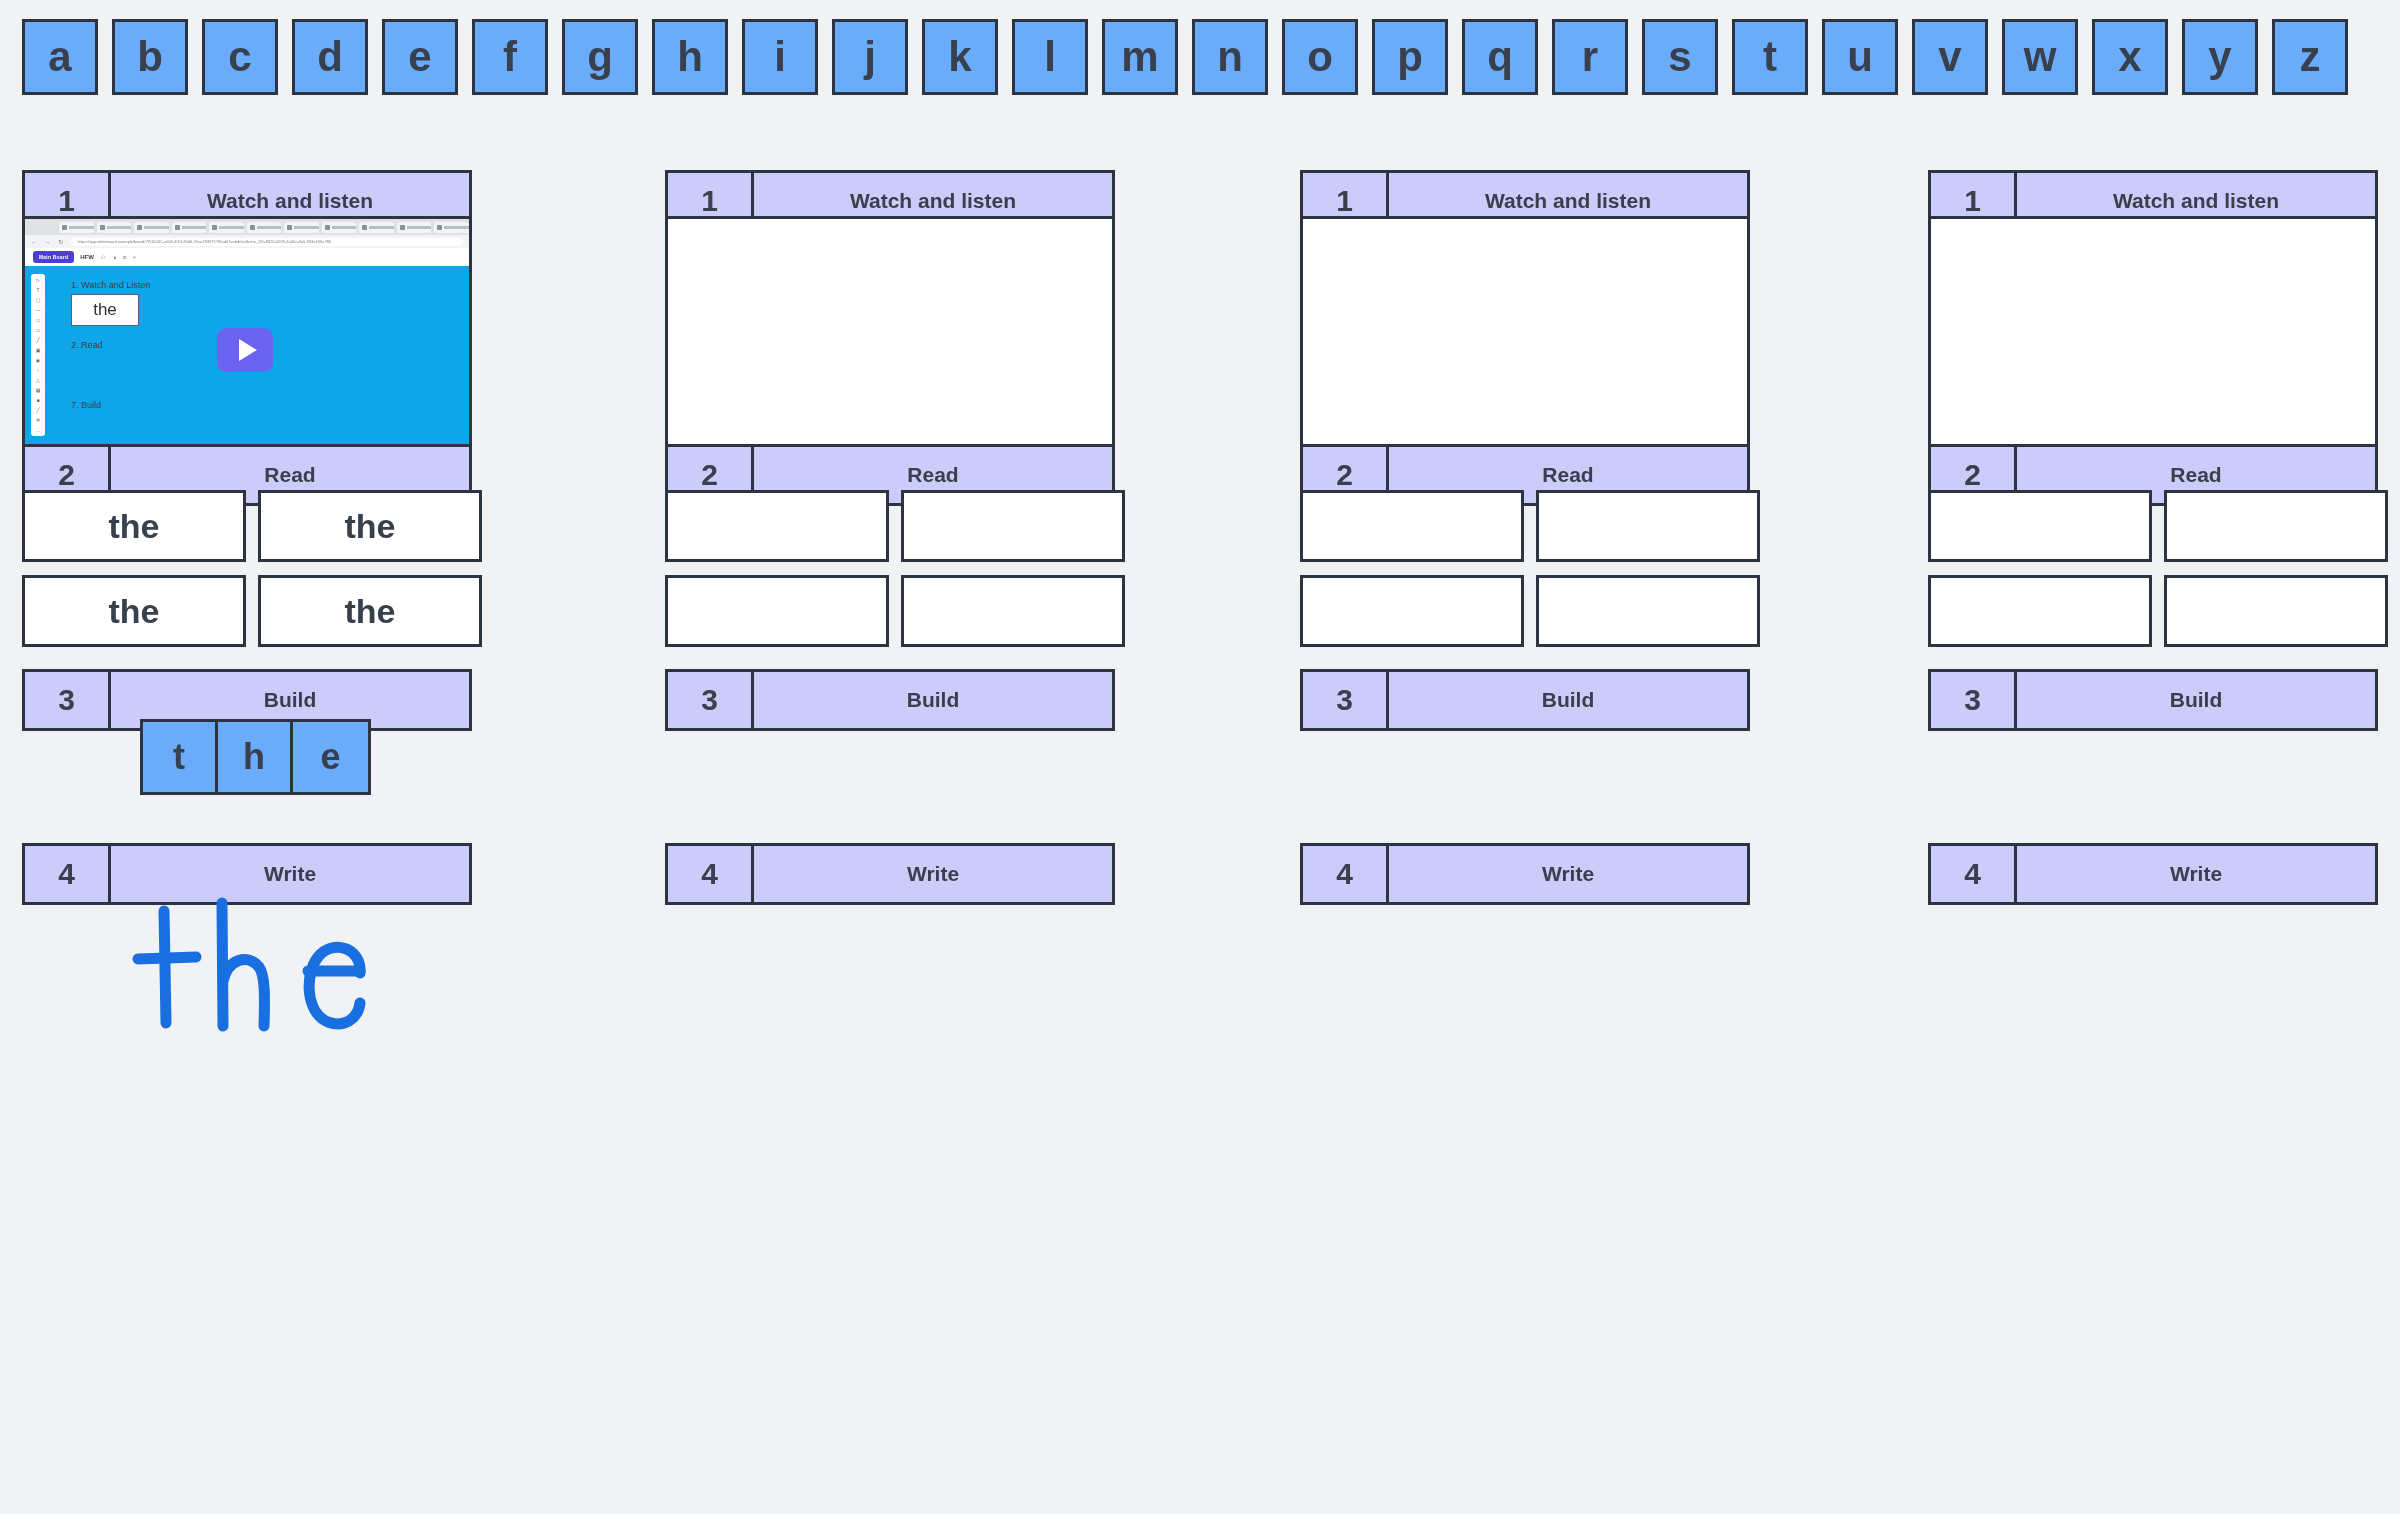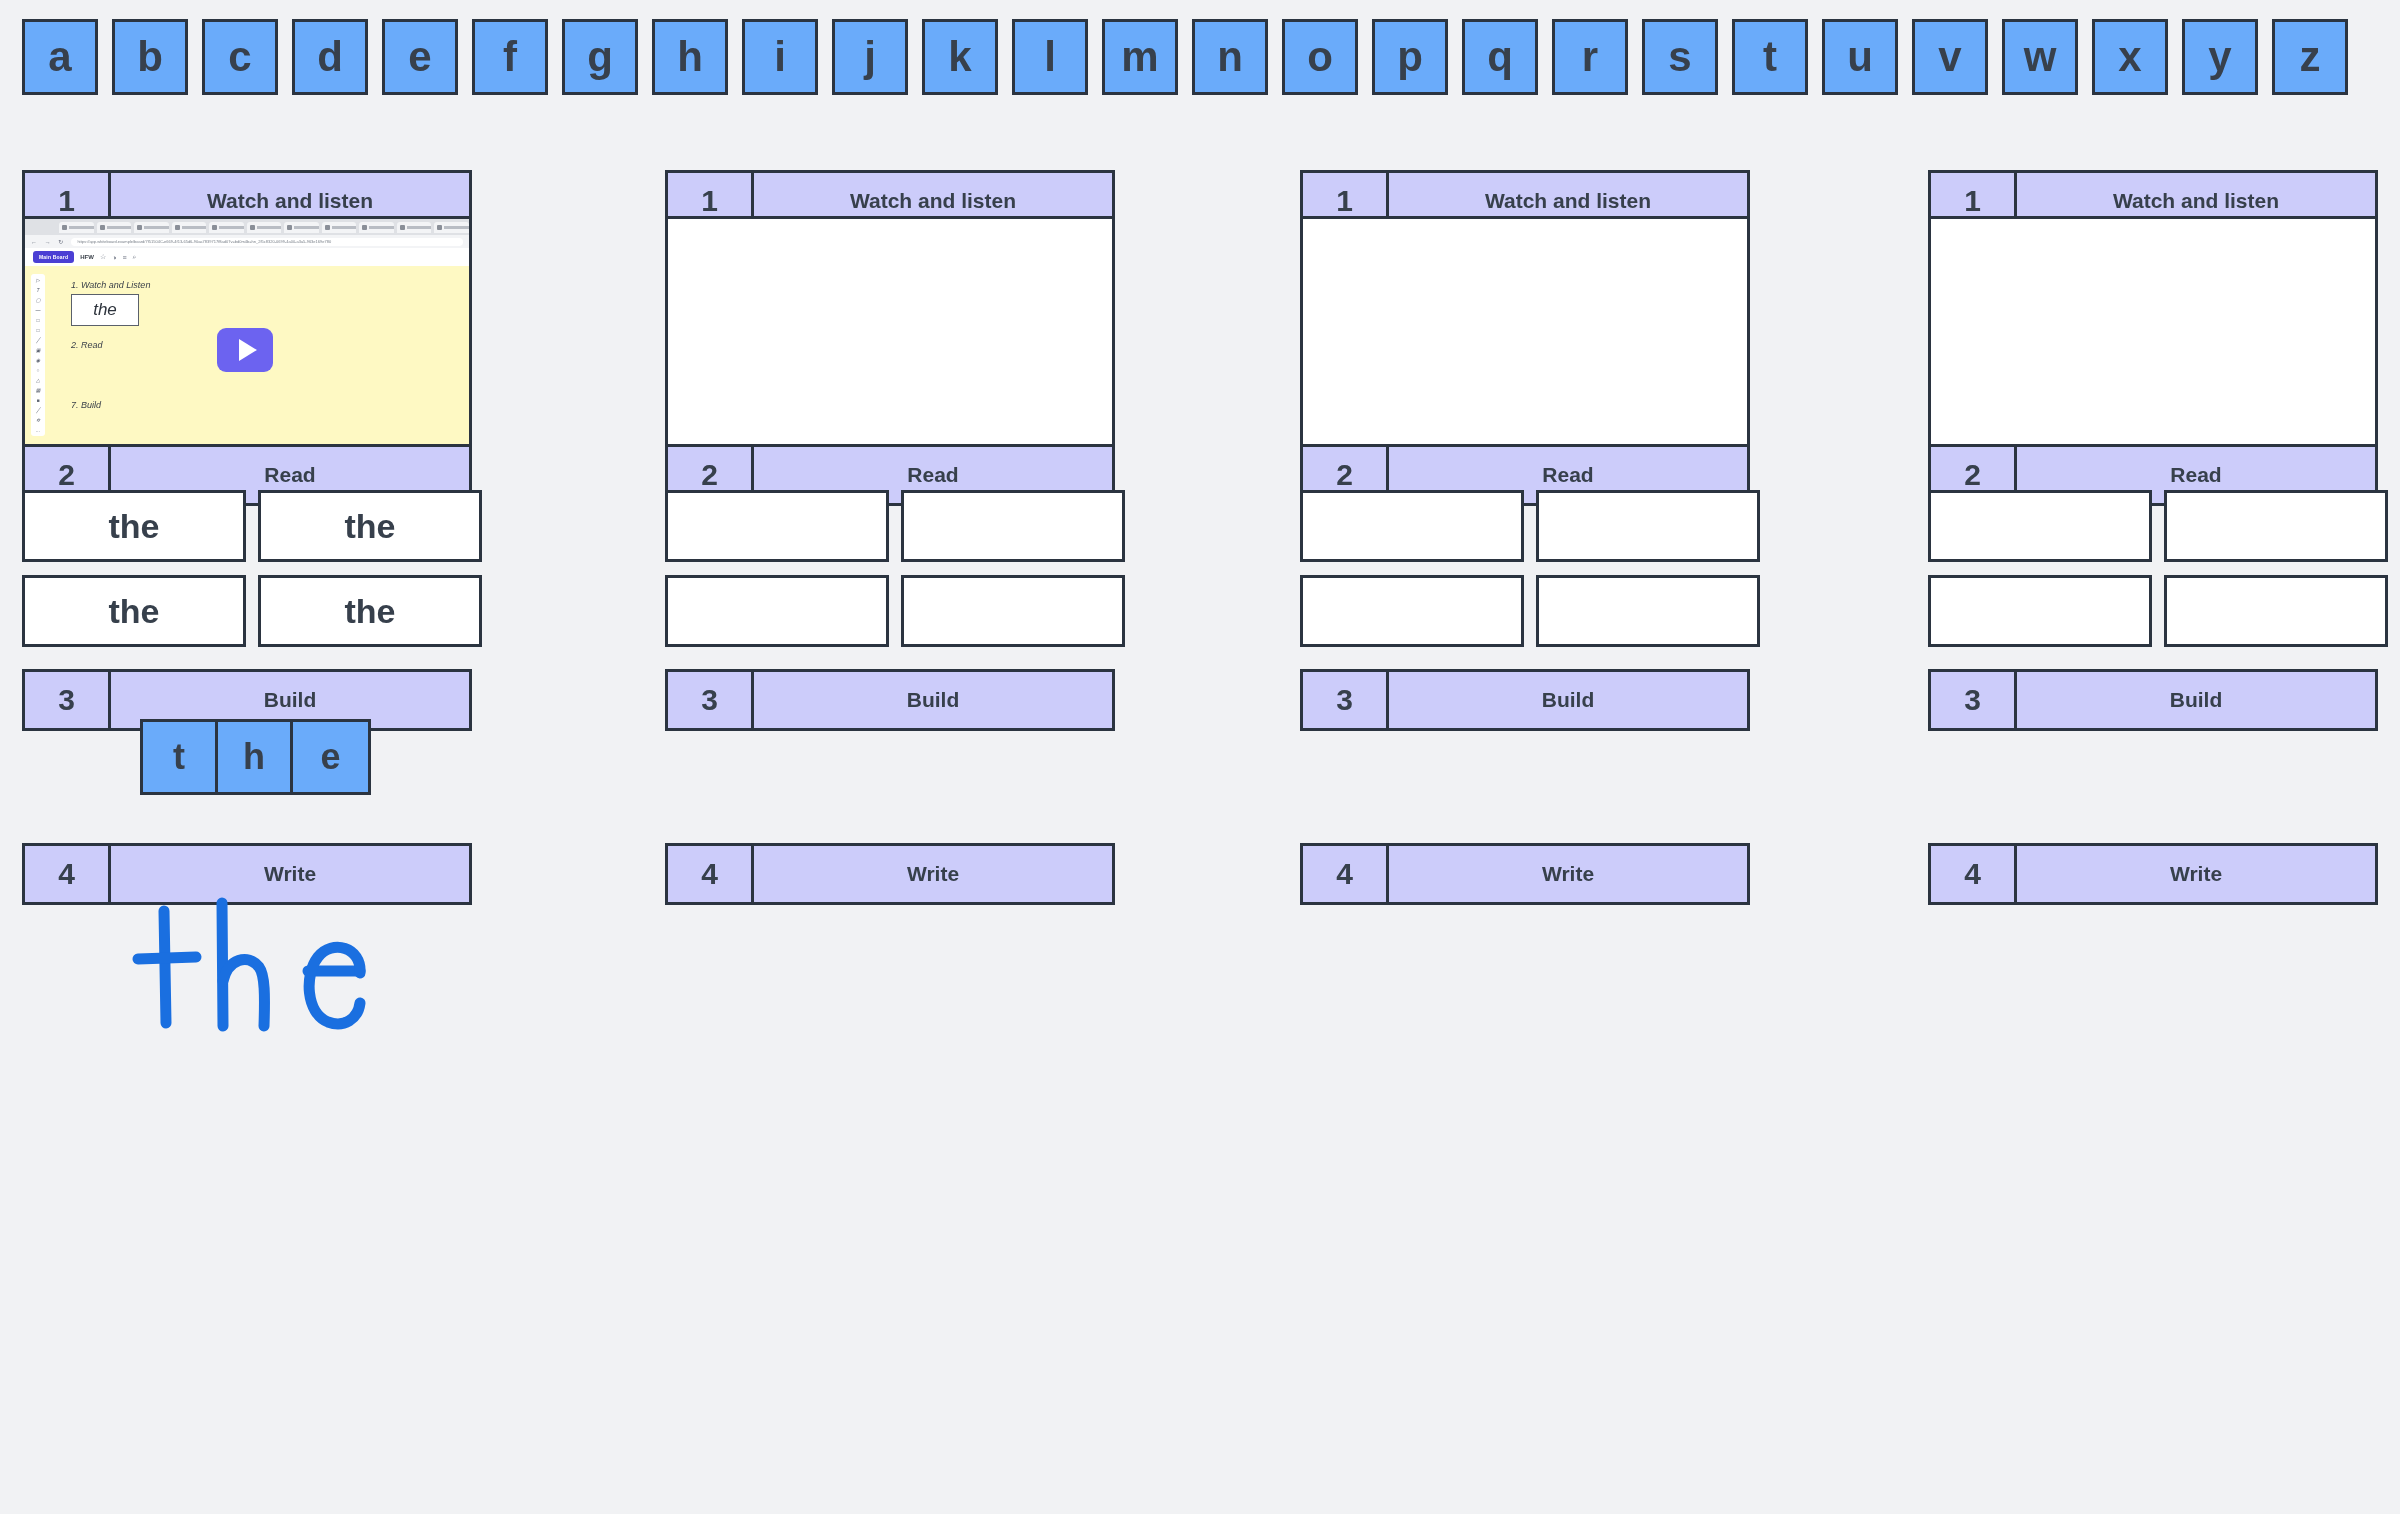--- a/index.html
+++ b/index.html
@@ -178,21 +178,21 @@
     position: absolute; left: 0; top: 29px; right: 0; height: 18px;
     background: #ffffff; display: flex; align-items: center; gap: 6px; padding-left: 8px;
   }
   .thumb-logo {
     background: #4b3fd4; color:#fff; font-size:5px; font-weight:700;
     padding: 3px 6px; border-radius: 3px; letter-spacing:.2px;
   }
   .thumb-fname { font-size:6px; font-weight:700; color:#3a4049; }
   .thumb-ic { font-size:7px; color:#6b7280; }
   .thumb-canvas {
-    position: absolute; left:0; top:47px; right:0; bottom:0; background:#fef9c3;font-style:italic;
+    position: absolute; left:0; top:47px; right:0; bottom:0; background:#0ea5e9;
   }
   .thumb-toolbar {
     position:absolute; left:6px; top:8px; width:14px;
     background:#ffffff; border-radius:3px; padding:3px 0;
     display:flex; flex-direction:column; align-items:center; gap:4px;
     font-size:5px; color:#5f6672;
   }
   .thumb-toolbar2 {
     position:absolute; left:6px; top:88px; width:14px;
     background:#ffffff; border-radius:3px; padding:3px 0;

